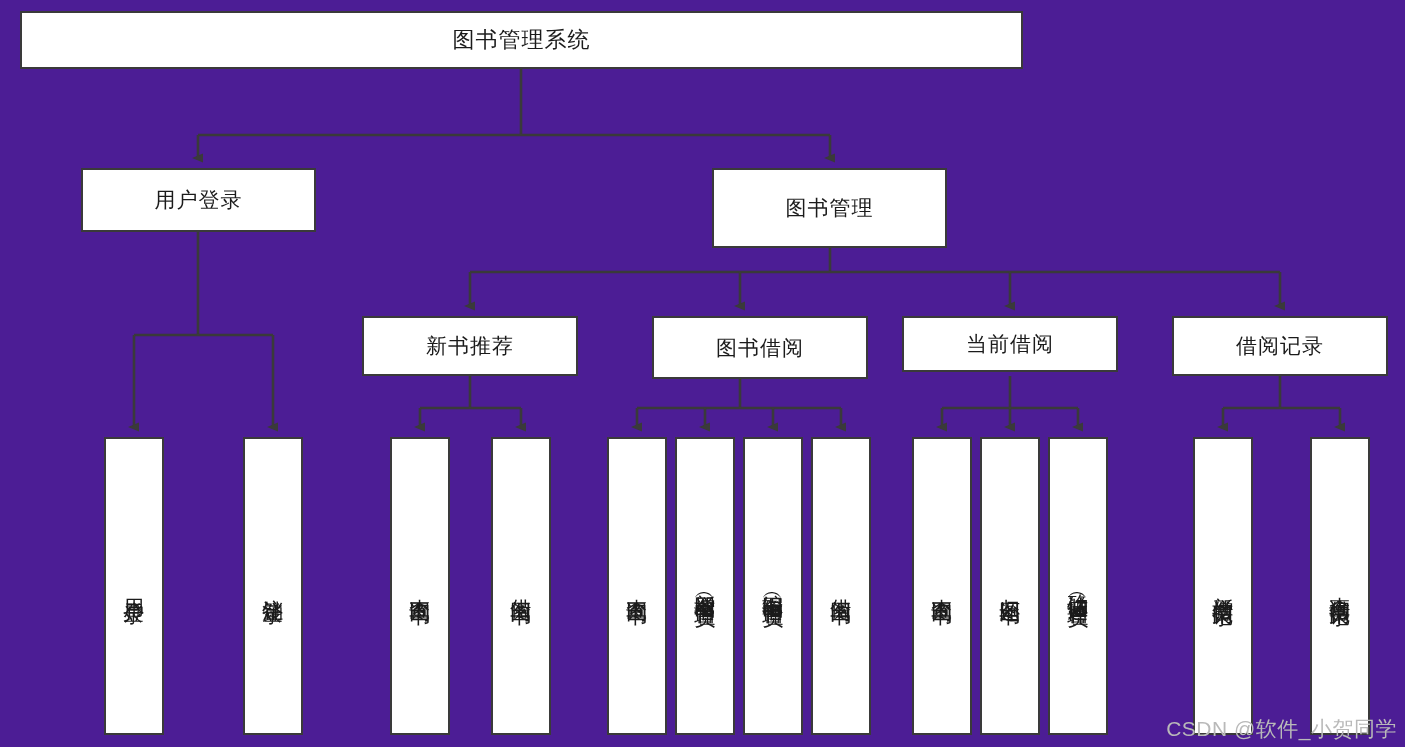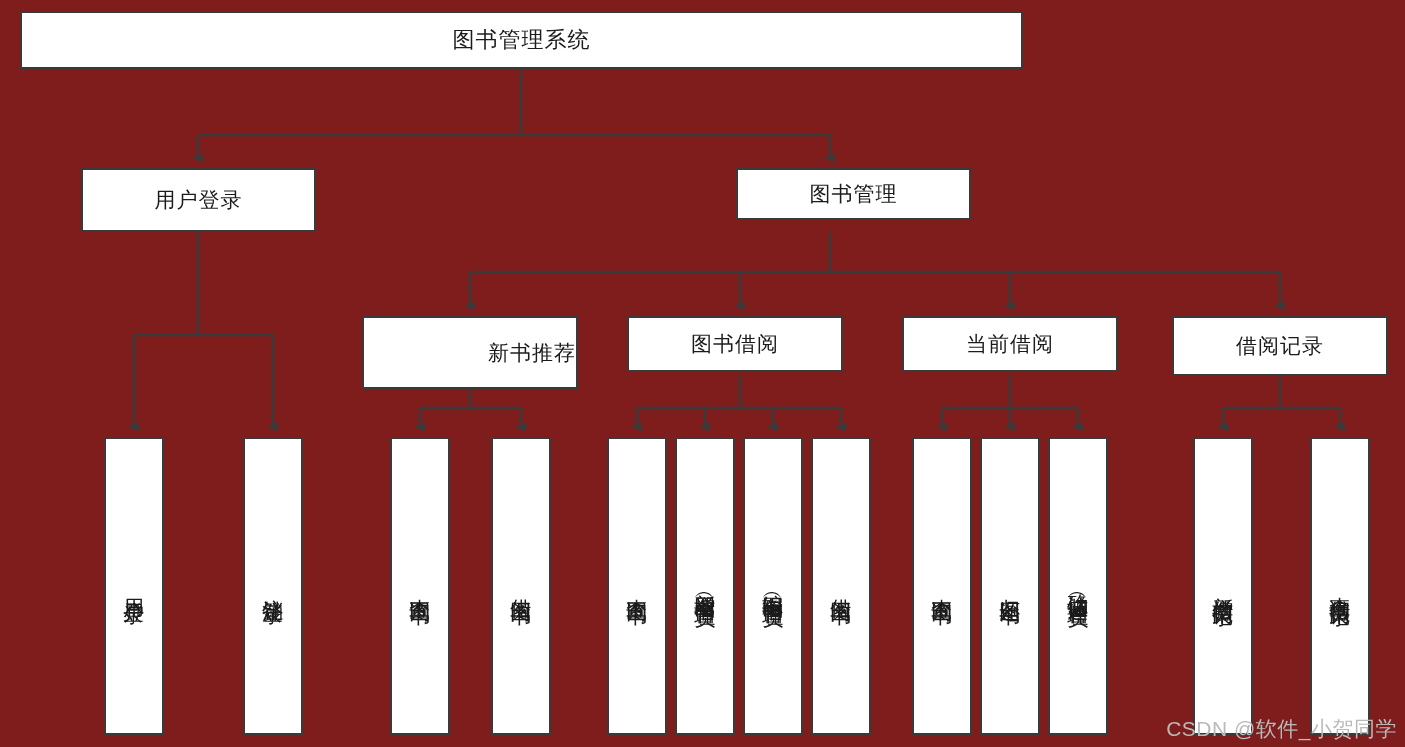--- a/index.html
+++ b/index.html
@@ -8,21 +8,21 @@
     padding: 0;
     background: #ffffff;
   }
   body {
     font-family: "Liberation Sans", "DejaVu Sans", sans-serif;
   }
   #diagram-root {
     position: relative;
     width: 1405px;
     height: 747px;
-    background: #7f1d1d;
+    background: #4c1d95;
     overflow: hidden;
   }
   #edge-layer {
     position: absolute;
     left: 0;
     top: 0;
     width: 1405px;
     height: 747px;
   }
   .node {
@@ -131,29 +131,29 @@
   </svg>
 
   <div class="node node-h node-root" style="left:20px; top:11px; width:1003px; height:58px;">
     <span class="node-label">图书管理系统</span>
   </div>
 
   <div class="node node-h" style="left:81px; top:168px; width:235px; height:64px;">
     <span class="node-label">用户登录</span>
   </div>
 
-  <div class="node node-h" style="left:736px; top:168px; width:235px; height:52px;">
+  <div class="node node-h" style="left:712px; top:168px; width:235px; height:80px;">
     <span class="node-label">图书管理</span>
   </div>
 
-  <div class="node node-h" style="left:362px; top:316px; width:216px; height:73px;justify-content:flex-end;">
+  <div class="node node-h" style="left:362px; top:316px; width:216px; height:60px;">
     <span class="node-label">新书推荐</span>
   </div>
 
-  <div class="node node-h" style="left:627px; top:316px; width:216px; height:56px;">
+  <div class="node node-h" style="left:652px; top:316px; width:216px; height:63px;">
     <span class="node-label">图书借阅</span>
   </div>
 
   <div class="node node-h" style="left:902px; top:316px; width:216px; height:56px;">
     <span class="node-label">当前借阅</span>
   </div>
 
   <div class="node node-h" style="left:1172px; top:316px; width:216px; height:60px;">
     <span class="node-label">借阅记录</span>
   </div>

